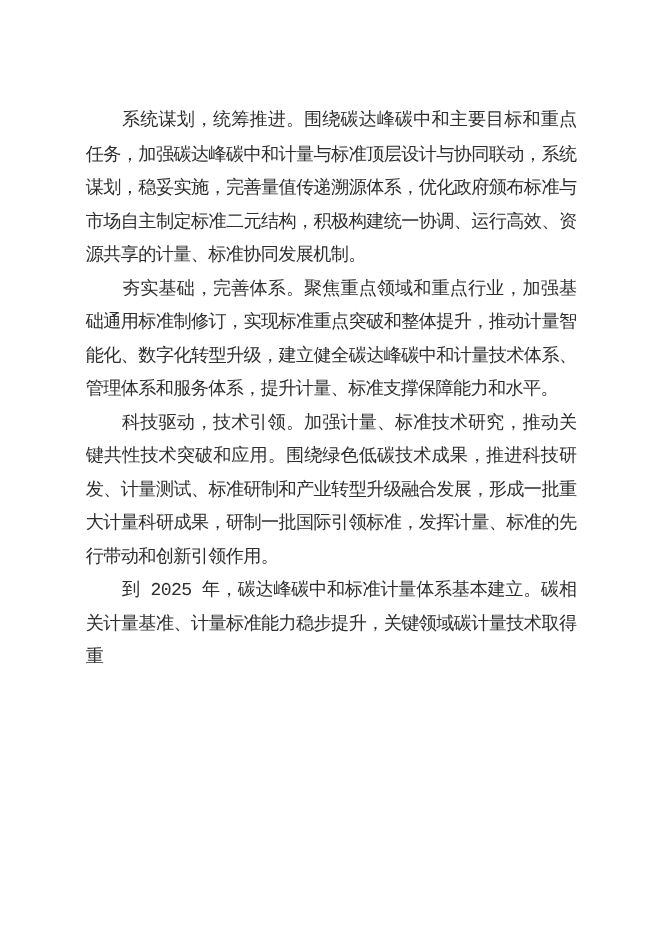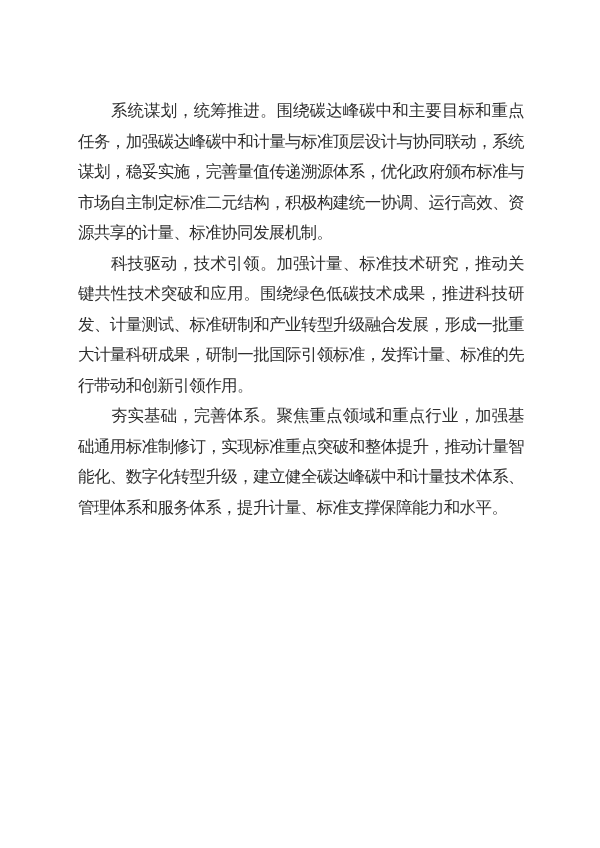--- a/index.html
+++ b/index.html
@@ -6,21 +6,21 @@
     margin: 0;
     padding: 0;
     background: #ffffff;
   }
   .page {
     position: relative;
     width: 600px;
     height: 716px;
     background: #ffffff;
     overflow: hidden;
-    font-family: Liberation Sans, sans-serif;
+    font-family: Liberation Mono, monospace;
   }
   .content {
     position: absolute;
     left: 78px;
     top: 95px;
     width: 446px;
     font-size: 16.5px;
     line-height: 30.5px;
     letter-spacing: -0.6px;
     color: #2e2e2e;
@@ -44,17 +44,18 @@
     letter-spacing: 1px;
     color: #2e2e2e;
   }
 </style>
 </head>
 <body>
 
 <div class="page">
   <div class="content">
     <p class="body-para">系统谋划，统筹推进。围绕碳达峰碳中和主要目标和重点任务，加强碳达峰碳中和计量与标准顶层设计与协同联动，系统谋划，稳妥实施，完善量值传递溯源体系，优化政府颁布标准与市场自主制定标准二元结构，积极构建统一协调、运行高效、资源共享的计量、标准协同发展机制。</p>
+    <p class="body-para">夯实基础，完善体系。聚焦重点领域和重点行业，加强基础通用标准制修订，实现标准重点突破和整体提升，推动计量智能化、数字化转型升级，建立健全碳达峰碳中和计量技术体系、管理体系和服务体系，提升计量、标准支撑保障能力和水平。</p>
     <p class="body-para">科技驱动，技术引领。加强计量、标准技术研究，推动关键共性技术突破和应用。围绕绿色低碳技术成果，推进科技研发、计量测试、标准研制和产业转型升级融合发展，形成一批重大计量科研成果，研制一批国际引领标准，发挥计量、标准的先行带动和创新引领作用。</p>
-    <p class="body-para">夯实基础，完善体系。聚焦重点领域和重点行业，加强基础通用标准制修订，实现标准重点突破和整体提升，推动计量智能化、数字化转型升级，建立健全碳达峰碳中和计量技术体系、管理体系和服务体系，提升计量、标准支撑保障能力和水平。</p>
+    <p class="body-para">到 2025 年，碳达峰碳中和标准计量体系基本建立。碳相关计量基准、计量标准能力稳步提升，关键领域碳计量技术取得重</p>
   </div>
   <div class="page-number">— 4 —</div>
 </div>
 
 </body></html>

